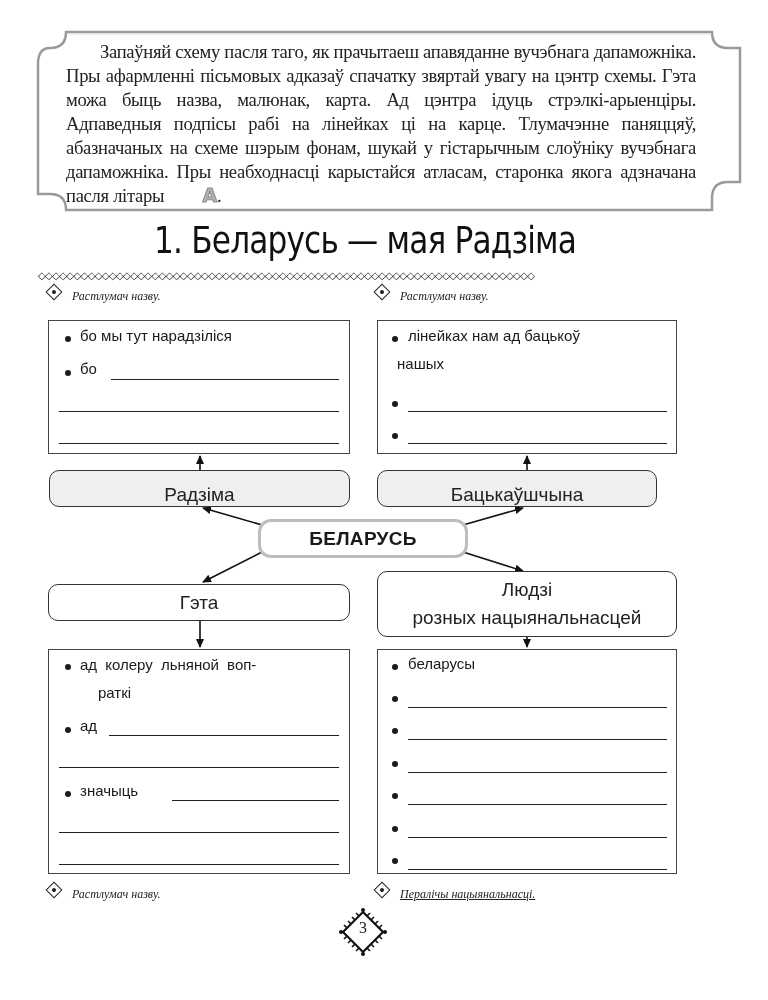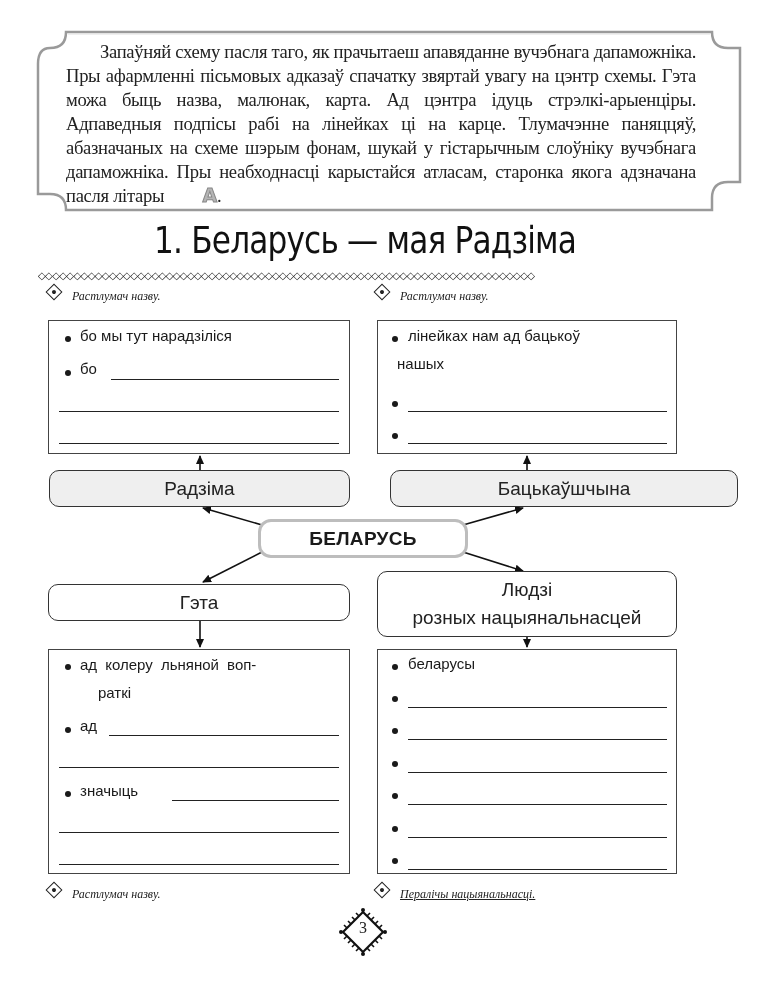--- a/index.html
+++ b/index.html
@@ -8,21 +8,21 @@
   .instr-text{position:absolute;left:66px;top:40px;width:630px;font-family:"Liberation Serif",serif;font-size:18.6px;line-height:24px;text-align:justify;color:#222;letter-spacing:-0.3px;}
   .instr-text p{margin:0;text-indent:34px;}
   .atlas-mark{display:inline-block;font-family:"DejaVu Sans",sans-serif;font-weight:bold;color:#b5b5b5;-webkit-text-stroke:1px #888;font-size:19px;line-height:18px;}
   .title{position:absolute;left:0;width:730px;top:218px;text-align:center;font-family:"DejaVu Sans",sans-serif;font-size:38px;font-weight:normal;letter-spacing:-1px;transform:scaleX(0.82);transform-origin:365px 0;color:#111;}
   .dots{position:absolute;left:38px;top:270px;width:668px;height:12px;overflow:hidden;white-space:nowrap;font-size:10px;line-height:12px;letter-spacing:-0.6px;color:#111;}
   .hint{position:absolute;font-family:"Liberation Serif",serif;font-style:italic;font-size:12px;color:#222;white-space:nowrap;}
   .hint .dmd{display:inline-block;width:10px;height:10px;border:1.6px solid #222;transform:rotate(45deg);position:relative;margin:0 12px 0 4px;top:-2px;}
   .hint .dmd::after{content:"";position:absolute;left:3px;top:3px;width:4px;height:4px;background:#222;border-radius:50%;}
   .box{position:absolute;border:1.6px solid #444;background:#fff;box-sizing:border-box;}
   .pill{position:absolute;border:1.6px solid #333;border-radius:10px;box-sizing:border-box;display:flex;align-items:center;justify-content:center;flex-direction:column;font-size:19px;color:#222;}
-  .pill.grey{background:#efefef;}
+  .pill.grey{background:#efefef;justify-content:flex-end;}
   .pill.white{background:#fff;}
   .center-pill{position:absolute;left:258px;top:519px;width:210px;height:39px;border:3px solid #bdbdbd;border-radius:13px;box-sizing:border-box;display:flex;align-items:center;justify-content:center;font-weight:bold;font-size:19px;background:#fff;letter-spacing:0.3px;}
   .line{position:absolute;height:0;border-top:1.6px solid #222;}
   .txt{position:absolute;font-size:15px;color:#1a1a1a;white-space:nowrap;}
   .bullet{position:absolute;width:6px;height:6px;background:#1a1a1a;border-radius:50%;}
   svg.arrows{position:absolute;left:0;top:0;}
   .pagenum{position:absolute;left:337px;top:906px;width:52px;height:52px;}
   .pagenum span{position:absolute;left:0;top:13px;width:52px;text-align:center;font-family:"Liberation Serif",serif;font-size:16px;color:#222;}
 </style>
 </head>
@@ -79,21 +79,21 @@
 <div class="txt" style="left:408px;top:327px;">лінейках нам ад бацькоў</div>
 <div class="txt" style="left:387px;top:355px;margin-left:10px;">нашых</div>
 <div class="bullet" style="left:392px;top:401px;"></div>
 <div class="line" style="left:408px;top:411px;width:259px;"></div>
 <div class="bullet" style="left:392px;top:433px;"></div>
 <div class="line" style="left:408px;top:443px;width:259px;"></div>
 
 <div class="pill grey" style="left:49px;top:470px;width:301px;height:37px;">
     <span>Радзіма</span>
   </div>
-<div class="pill grey" style="left:390px;top:470px;width:348px;height:37px;">
+<div class="pill grey" style="left:377px;top:470px;width:280px;height:37px;">
     <span>Бацькаўшчына</span>
   </div>
 <div class="center-pill">
     <span>БЕЛАРУСЬ</span>
   </div>
 <div class="pill white" style="left:48px;top:584px;width:302px;height:37px;">
     <span>Гэта</span>
   </div>
 <div class="pill white" style="left:377px;top:571px;width:300px;height:66px;line-height:28px;">
   <span>Людзі</span>

